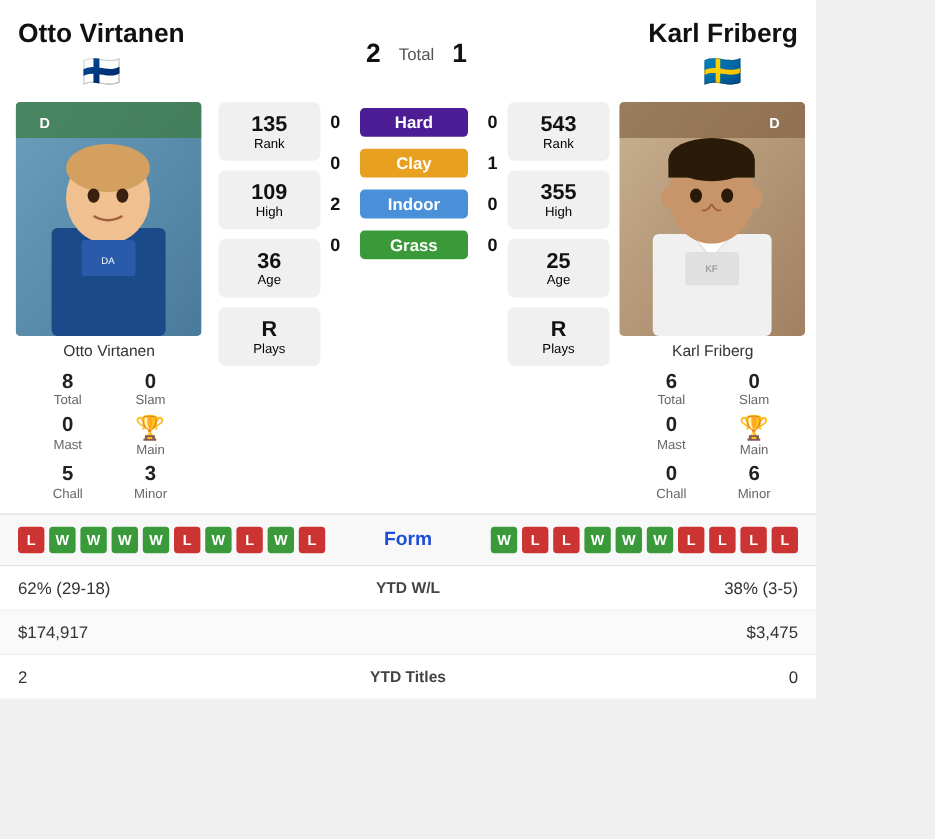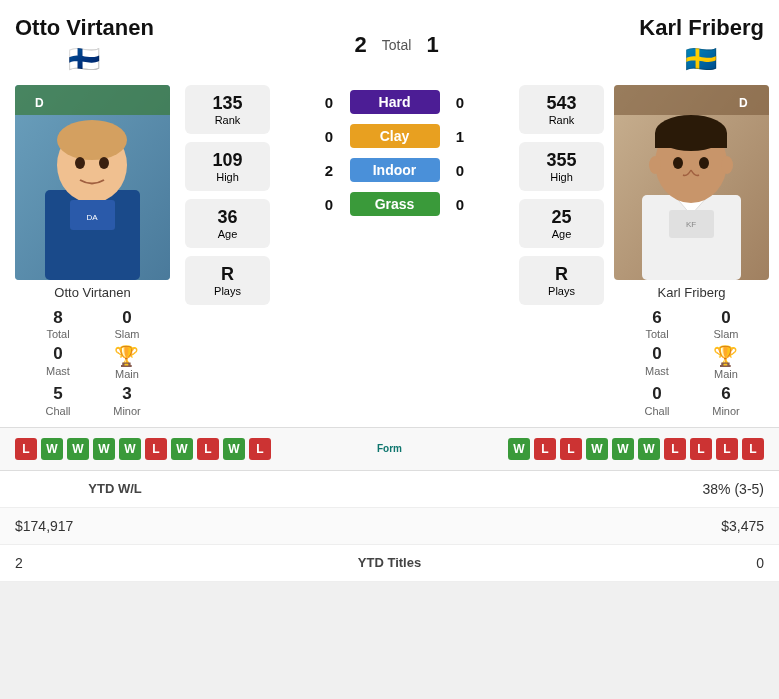--- a/index.html
+++ b/index.html
@@ -1,17 +1,17 @@
 <!DOCTYPE html>
 <html><head>
   <meta charset="utf-8">
   <style>
     * { box-sizing: border-box; margin: 0; padding: 0; }
     body { font-family: Arial, sans-serif; background: #f0f0f0; width: 779px; }
-    .container { width: 779px; background: #fff; }
+    .container { width: 680px; background: #fff; }
     .stat-cell {
       display: flex;
       flex-direction: column;
       align-items: center;
     }
     .stat-value {
       font-size: 17px;
       font-weight: bold;
       color: #222;
       line-height: 1.2;
@@ -67,23 +67,23 @@
       display: flex;
       align-items: center;
       justify-content: center;
       font-size: 12px;
       font-weight: bold;
       color: #fff;
     }
     .form-badge-w { background: #3a9a3a; }
     .form-badge-l { background: #cc3333; }
     .form-label {
-      font-size: 10px;
-      font-weight: bold;
-      color: #0f766e;
+      font-size: 16px;
+      font-weight: bold;
+      color: #1d4ed8;
       width: 100px;
       text-align: center;
     }
 
     
     .stats-table {
       width: 100%;
       border-top: 1px solid #ddd;
     }
     .stats-table-row {
@@ -431,20 +431,21 @@
         <span class="form-badge form-badge-w">W</span>
         <span class="form-badge form-badge-l">L</span>
         <span class="form-badge form-badge-l">L</span>
         <span class="form-badge form-badge-l">L</span>
         <span class="form-badge form-badge-l">L</span>
       </div>
   </div>
 
   <div class="stats-table" id="stats-table-body">
       <div class="stats-table-row">
+    <span class="stat-left-val">62% (29-18)</span>
     <span class="stat-center-label">YTD W/L</span>
     <span class="stat-right-val">38% (3-5)</span>
   </div>
       <div class="stats-table-row">
     <span class="stat-left-val">$174,917</span>
     <span class="stat-right-val">$3,475</span>
   </div>
       <div class="stats-table-row">
     <span class="stat-left-val">2</span>
     <span class="stat-center-label">YTD Titles</span>

